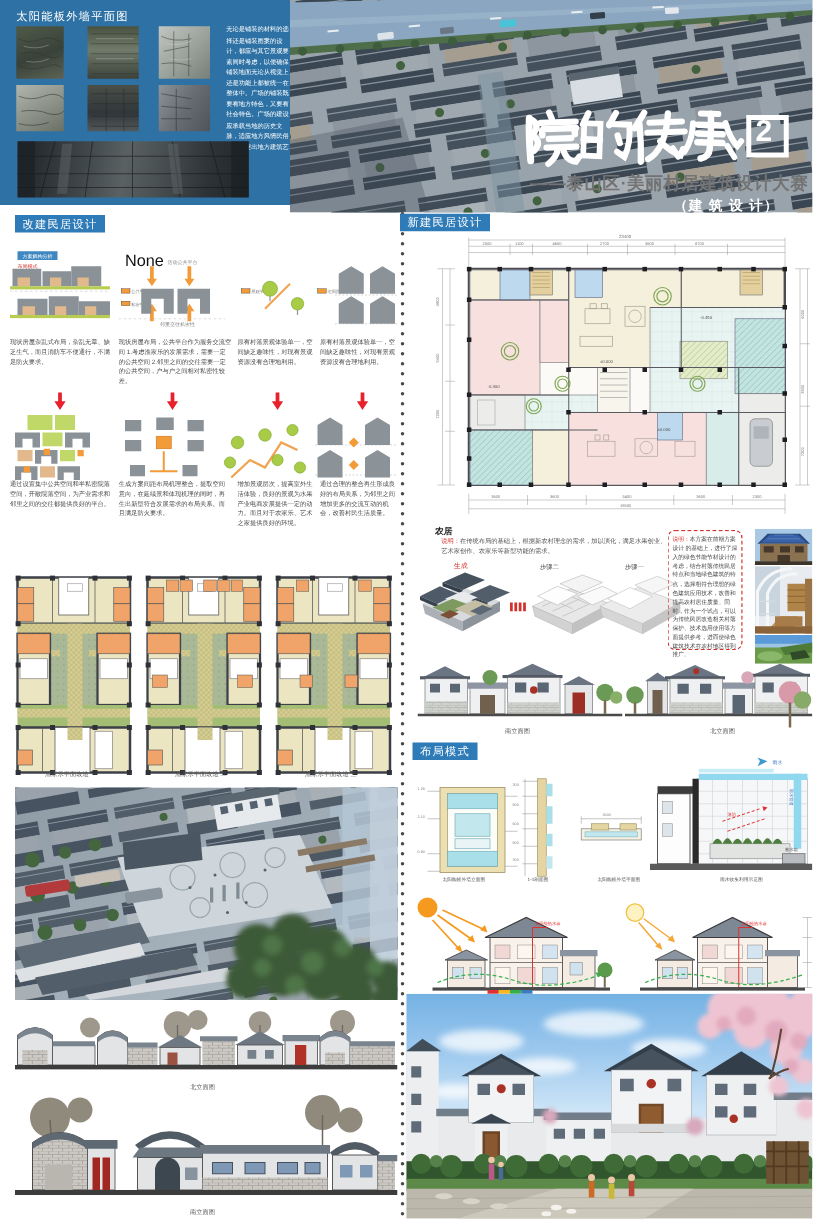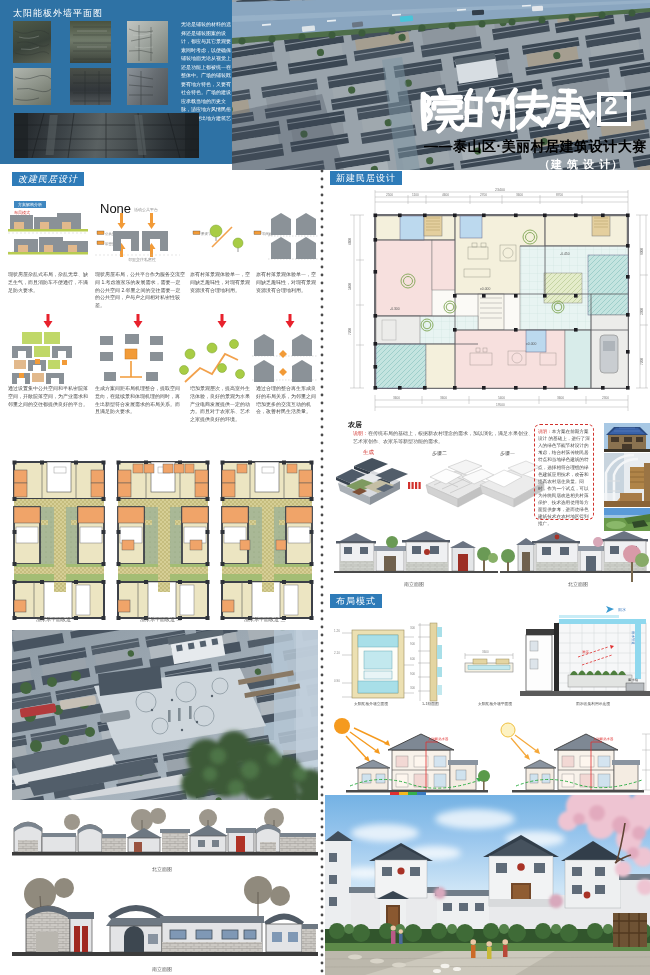--- a/index.html
+++ b/index.html
@@ -402,21 +402,21 @@
 <path d="M8 13 Q8 26 2 36" stroke-width="4.8"></path>
 <path d="M34 12 Q38 24 44 30 l3 -4" stroke-width="4.8"></path>
 <path d="M36 30 l6 9" stroke-width="4.6"></path>
 </g>
 </g>
 </svg>
 
 <div class="abs" style="left:597px;top:92px;width:26px;height:26px;border:4px solid #fff;"></div>
 <div class="abs" style="left:600px;top:94px;width:22px;height:22px;color:#fff;font-size:24px;font-weight:bold;line-height:23px;text-align:center;">2</div>
 
-<div class="abs" style="left:424px;top:138px;color:#000000;font-size:14px;font-weight:bold;letter-spacing:0.5px;">——泰山区·美丽村居建筑设计大赛</div>
+<div class="abs" style="left:424px;top:138px;color:#737373;font-size:14px;font-weight:bold;letter-spacing:0.5px;">——泰山区·美丽村居建筑设计大赛</div>
 
 <div class="abs" style="left:539px;top:157px;color:#fff;font-size:11px;font-weight:bold;letter-spacing:1px;">（建 筑 设 计）</div>
 
 <svg class="abs" style="left:318px;top:168px;" width="8" height="807" viewBox="0 0 8 807">
 <g fill="#4a4a4a">
       <circle cx="4" cy="3" r="1.4"></circle>
     </g>
 <g fill="#4a4a4a">
 <circle cx="4" cy="11" r="1.4"></circle>
       <circle cx="4" cy="19" r="1.4"></circle>
@@ -514,23 +514,23 @@
       <circle cx="4" cy="755" r="1.4"></circle>
       <circle cx="4" cy="763" r="1.4"></circle>
       <circle cx="4" cy="771" r="1.4"></circle>
       <circle cx="4" cy="779" r="1.4"></circle>
       <circle cx="4" cy="787" r="1.4"></circle>
       <circle cx="4" cy="795" r="1.4"></circle>
       <circle cx="4" cy="803" r="1.4"></circle>
 </g>
 </svg>
 
-<div class="tab" style="left:12px;top:172px;font-style:italic;">改建民居设计</div>
-
-<div class="tab" style="left:330px;top:171px;">新建民居设计</div>
+<div class="tab" style="left:12px;top:172px;">改建民居设计</div>
+
+<div class="tab" style="left:320px;top:171px;">新建民居设计</div>
 
 <div class="tab" style="left:330px;top:594px;">布局模式</div>
 
 <div class="abs" style="left:14px;top:201px;width:32px;background:#3f87c0;color:#fff;font-size:4px;text-align:center;line-height:7px;">方案解构分析</div>
 
 <div class="abs" style="left:14px;top:210px;color:#d2322d;font-size:4px;">布局模式</div>
 
 <svg class="abs" style="left:0;top:195px;" width="320" height="125" viewBox="0 0 320 125">
 <g stroke="#bbb" stroke-width="0.4" stroke-dasharray="2,2">
 <line x1="8" y1="38" x2="88" y2="38"></line>

